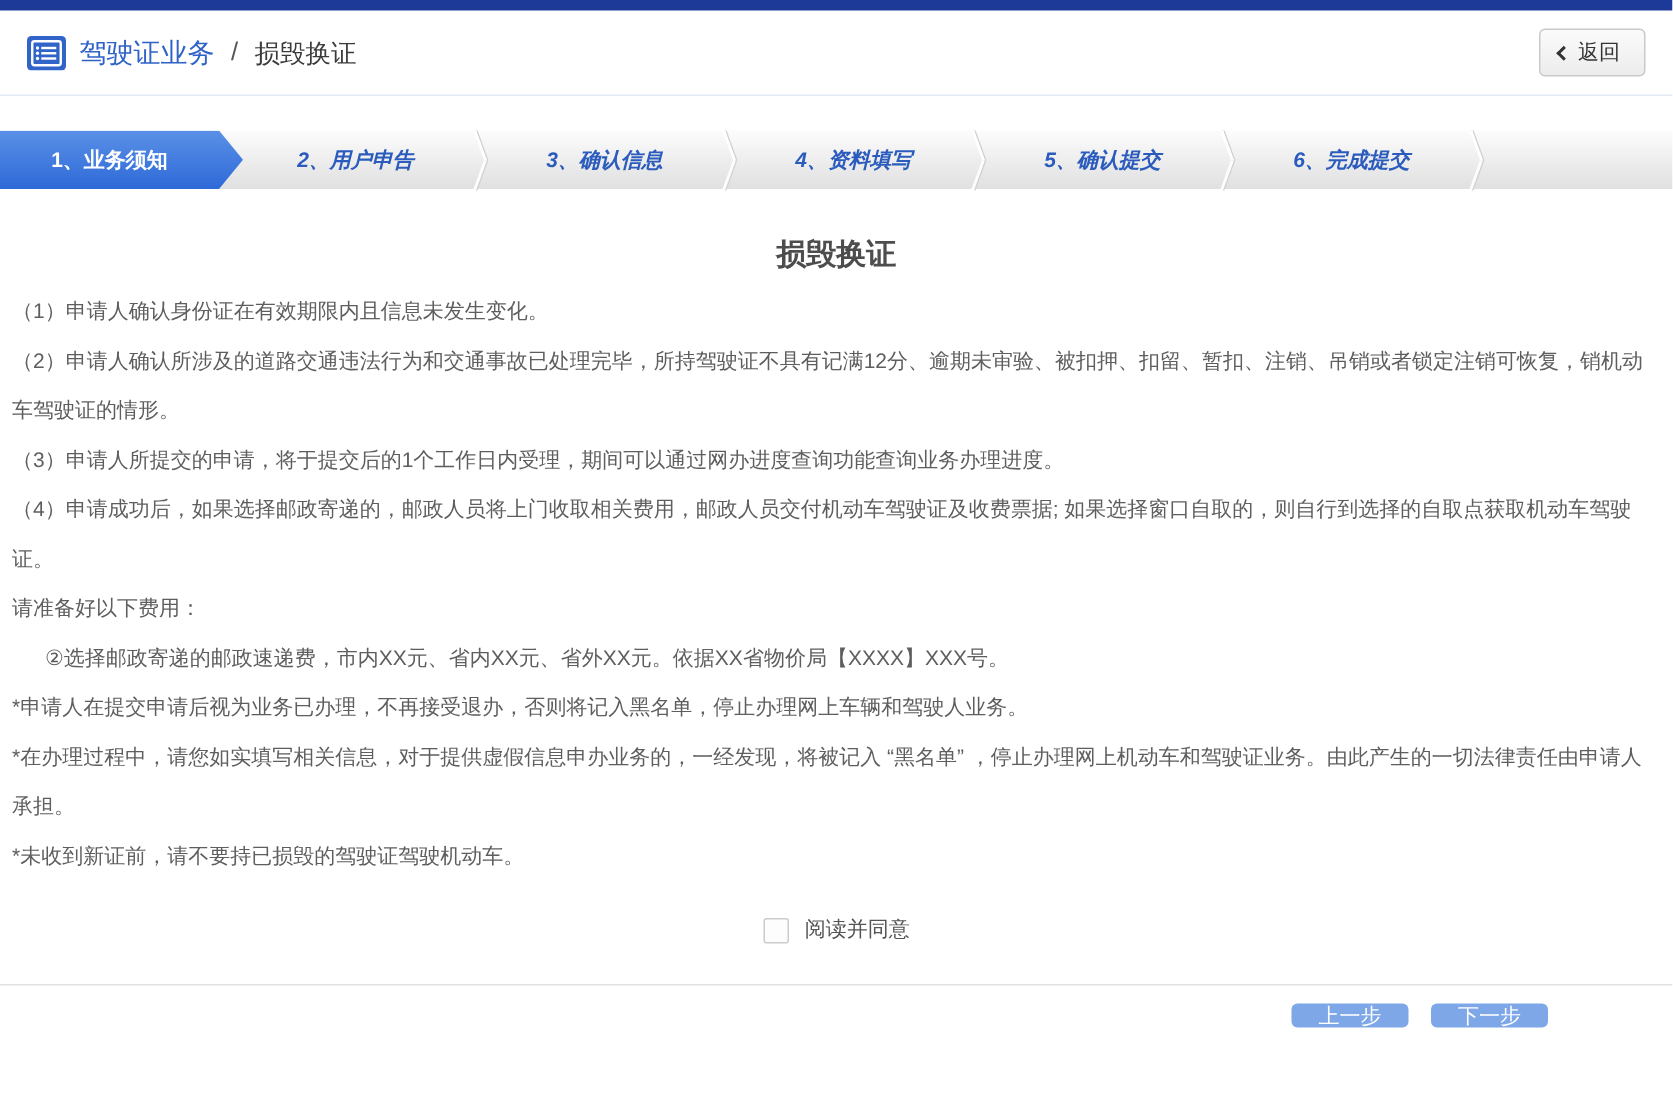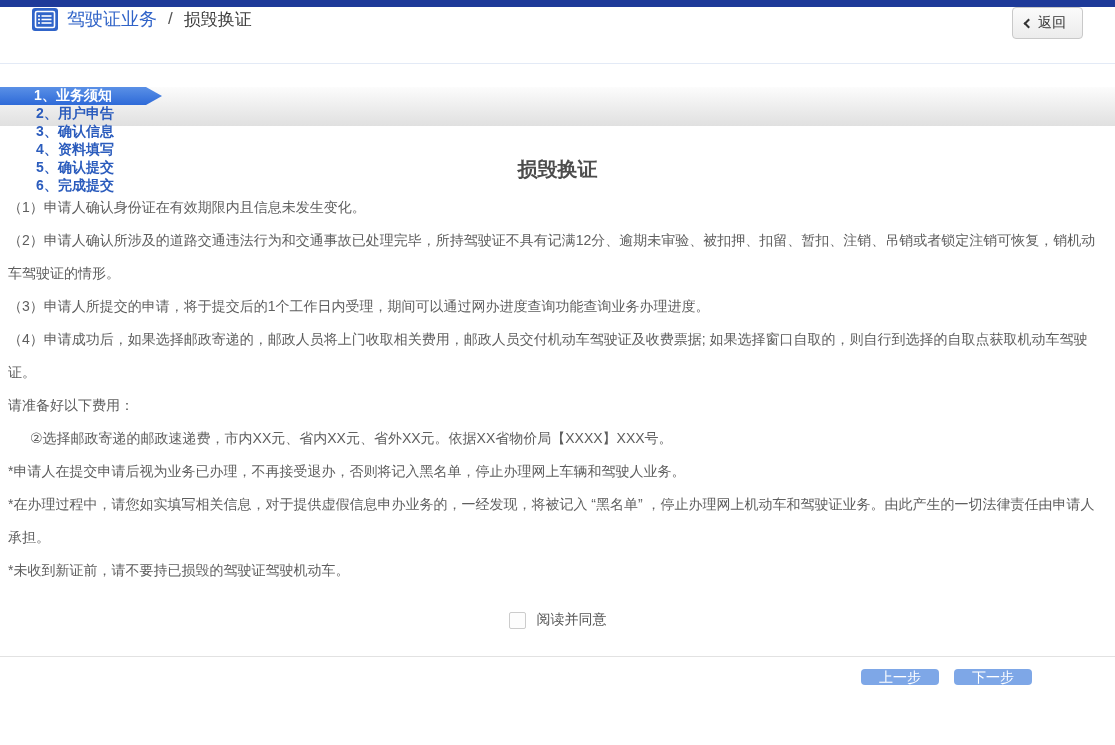--- a/index.html
+++ b/index.html
@@ -5,45 +5,45 @@
   * { box-sizing: border-box; margin: 0; padding: 0; }
   html, body { width: 1115px; height: 745px; background: #fff; overflow: hidden;
     font-family: "Liberation Sans", "DejaVu Sans", sans-serif; }
 
   .page { width: 1115px; height: 745px; background: #fff; position: relative; }
 
   
   .topbar { height: 7px; width: 100%; background: #1e3a99; }
 
   
-  .header { height: 57px; display: flex; align-items: flex-start;
-    justify-content: space-between; padding: 0 32px; border-bottom: 1px solid #e3eaf6; }
+  .header { height: 57px; display: flex; align-items: center;
+    justify-content: space-between; padding: 0 18px; border-bottom: 1px solid #e3eaf6; }
   .crumb { display: flex; align-items: center; gap: 9px; }
   .crumb .icon-wrap { display: flex; align-items: center; }
   .crumb-section { color: #3063c8; font-size: 18px; font-weight: 500; cursor: pointer; }
   .crumb-sep { color: #555; font-size: 17px; margin: 0 2px; }
   .crumb-page { color: #3b3b3b; font-size: 17px; }
   .back-btn { display: flex; align-items: center; gap: 6px; cursor: pointer;
     background: linear-gradient(180deg, #fbfbfb, #ececec); border: 1px solid #c9c9c9;
     border-radius: 4px; padding: 6px 16px 6px 12px; font-size: 14px; color: #333;
     font-family: inherit; }
   .back-chevron { display: inline-block; width: 7px; height: 7px;
     border-left: 2px solid #333; border-bottom: 2px solid #333;
     transform: rotate(45deg); }
 
   
   .steps { margin-top: 23px; height: 39px; width: 100%; display: flex;
-    align-items: stretch; background: linear-gradient(180deg, #fcfcfc 0%, #e0e0e0 100%); flex-direction: column; }
+    align-items: stretch; background: linear-gradient(180deg, #fcfcfc 0%, #e0e0e0 100%); }
   .step { display: flex; align-items: center; justify-content: center;
     font-size: 14px; font-weight: bold; color: #2b5cbd; cursor: pointer; }
   .step.active { width: 162px; color: #fff;
     background: linear-gradient(180deg, #5a90e6, #2e6ad8);
     clip-path: polygon(0 0, calc(100% - 16px) 0, 100% 50%, calc(100% - 16px) 100%, 0 100%);
     padding-right: 16px; }
-  .step.plain { width: 150px; }
+  .step.plain { width: 150px; font-style: italic; }
   .sep { width: 16px; position: relative; }
   .sep::before, .sep::after { content: ""; position: absolute; left: 7px; width: 2px;
     height: 50%; background: rgba(255,255,255,0.9); box-shadow: 1px 0 0 #d2d2d2; }
   .sep::before { top: 0; transform: skewX(20deg); }
   .sep::after { bottom: 0; transform: skewX(-20deg); }
   .steps .tail { flex: 1; }
 
   
   .content { padding: 0 8px; }
   .page-title { text-align: center; font-size: 20px; font-weight: bold;

